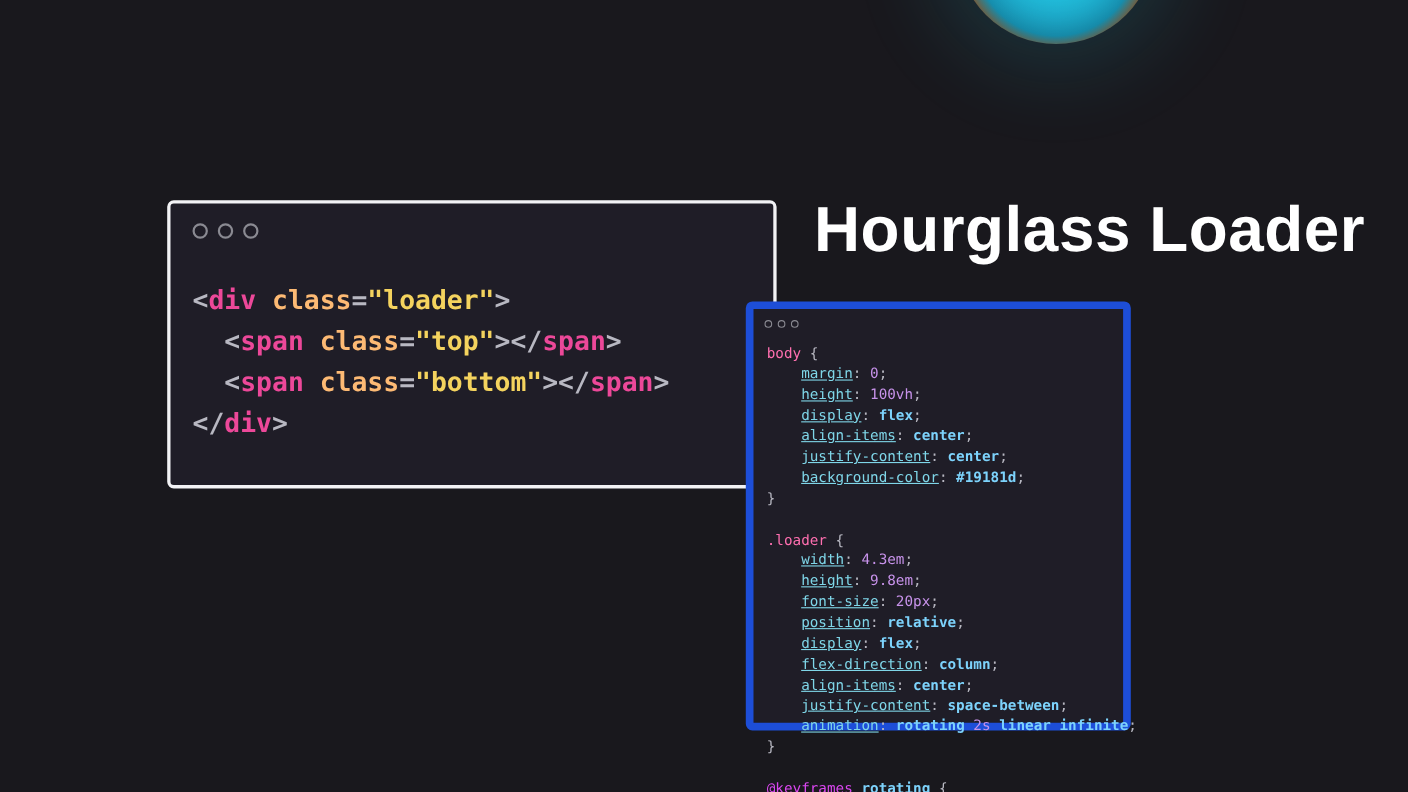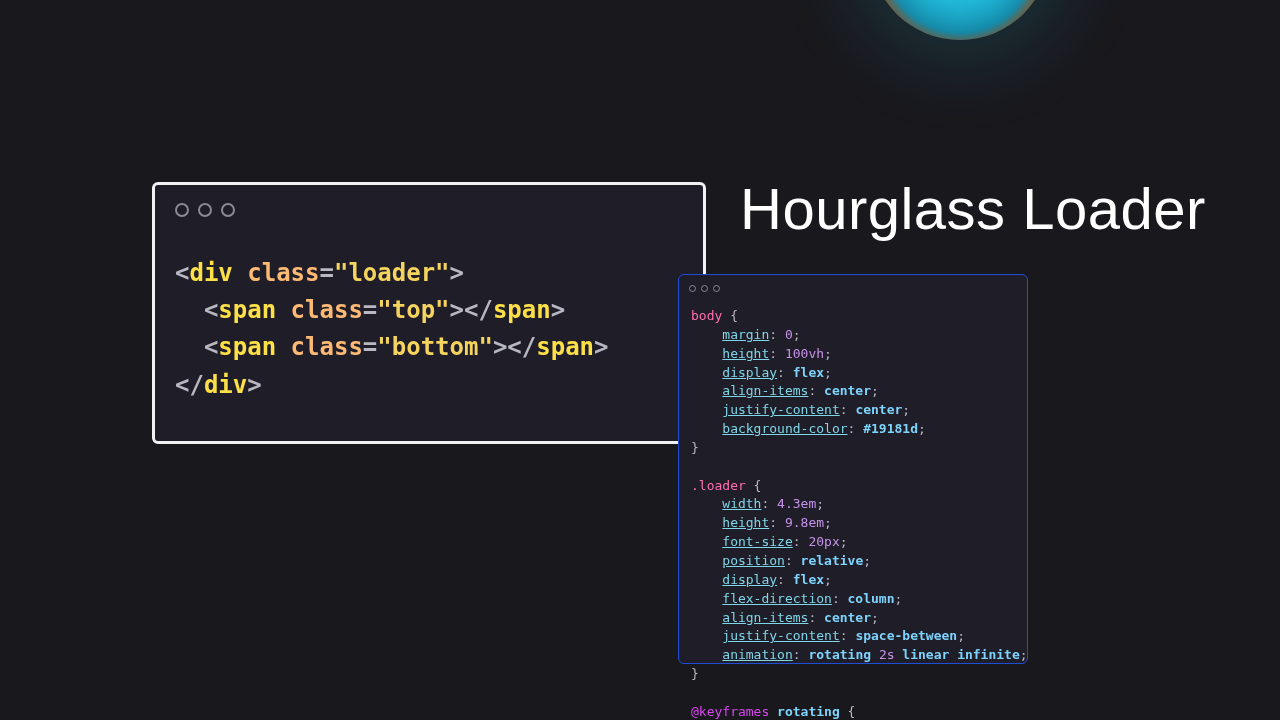--- a/index.html
+++ b/index.html
@@ -28,21 +28,21 @@
     filter: blur(0.5px);
   }
 
   
   .title {
     position: absolute;
     top: 175px;
     left: 740px;
     font-family: -apple-system, BlinkMacSystemFont, "Segoe UI", Helvetica, Arial, sans-serif;
     font-size: 58px;
-    font-weight: 400;
+    font-weight: 700;
     letter-spacing: 0.5px;
     color: #ffffff;
     white-space: nowrap;
   }
 
   
   .window {
     position: absolute;
     background: #1f1d27;
     border-radius: 6px;
@@ -52,21 +52,21 @@
     left: 152px;
     width: 554px;
     height: 262px;
     border: 3px solid #f2f2f5;
   }
   .window.css-window {
     top: 274px;
     left: 678px;
     width: 350px;
     height: 390px;
-    border: 1px solid #1d4ed8;
+    border: 7px solid #1d4ed8;
   }
 
   
   .dots {
     position: absolute;
     display: flex;
     gap: 9px;
   }
   .html-window .dots { top: 18px; left: 20px; }
   .css-window  .dots { top: 10px; left: 10px; gap: 5px; }
@@ -92,21 +92,21 @@
   }
   .css-window .code {
     top: 32px;
     left: 12px;
     font-size: 13px;
     line-height: 1.45;
   }
 
   
   .punct   { color: #b8b8c2; }           
-  .tag     { color: #fde047; }           
+  .tag     { color: #ec4899; }           
   .attr    { color: #fdba74; }           
   .string  { color: #f4d35e; }           
   .sel     { color: #ff6fb0; }           
   .prop    { color: #7fd6e8; text-decoration: underline; }           
   .val     { color: #7dd3fc; font-weight: bold; }           
   .num     { color: #c792ea; }           
   .kw      { color: #d946ef; }           
 </style>
 </head>
 <body>

